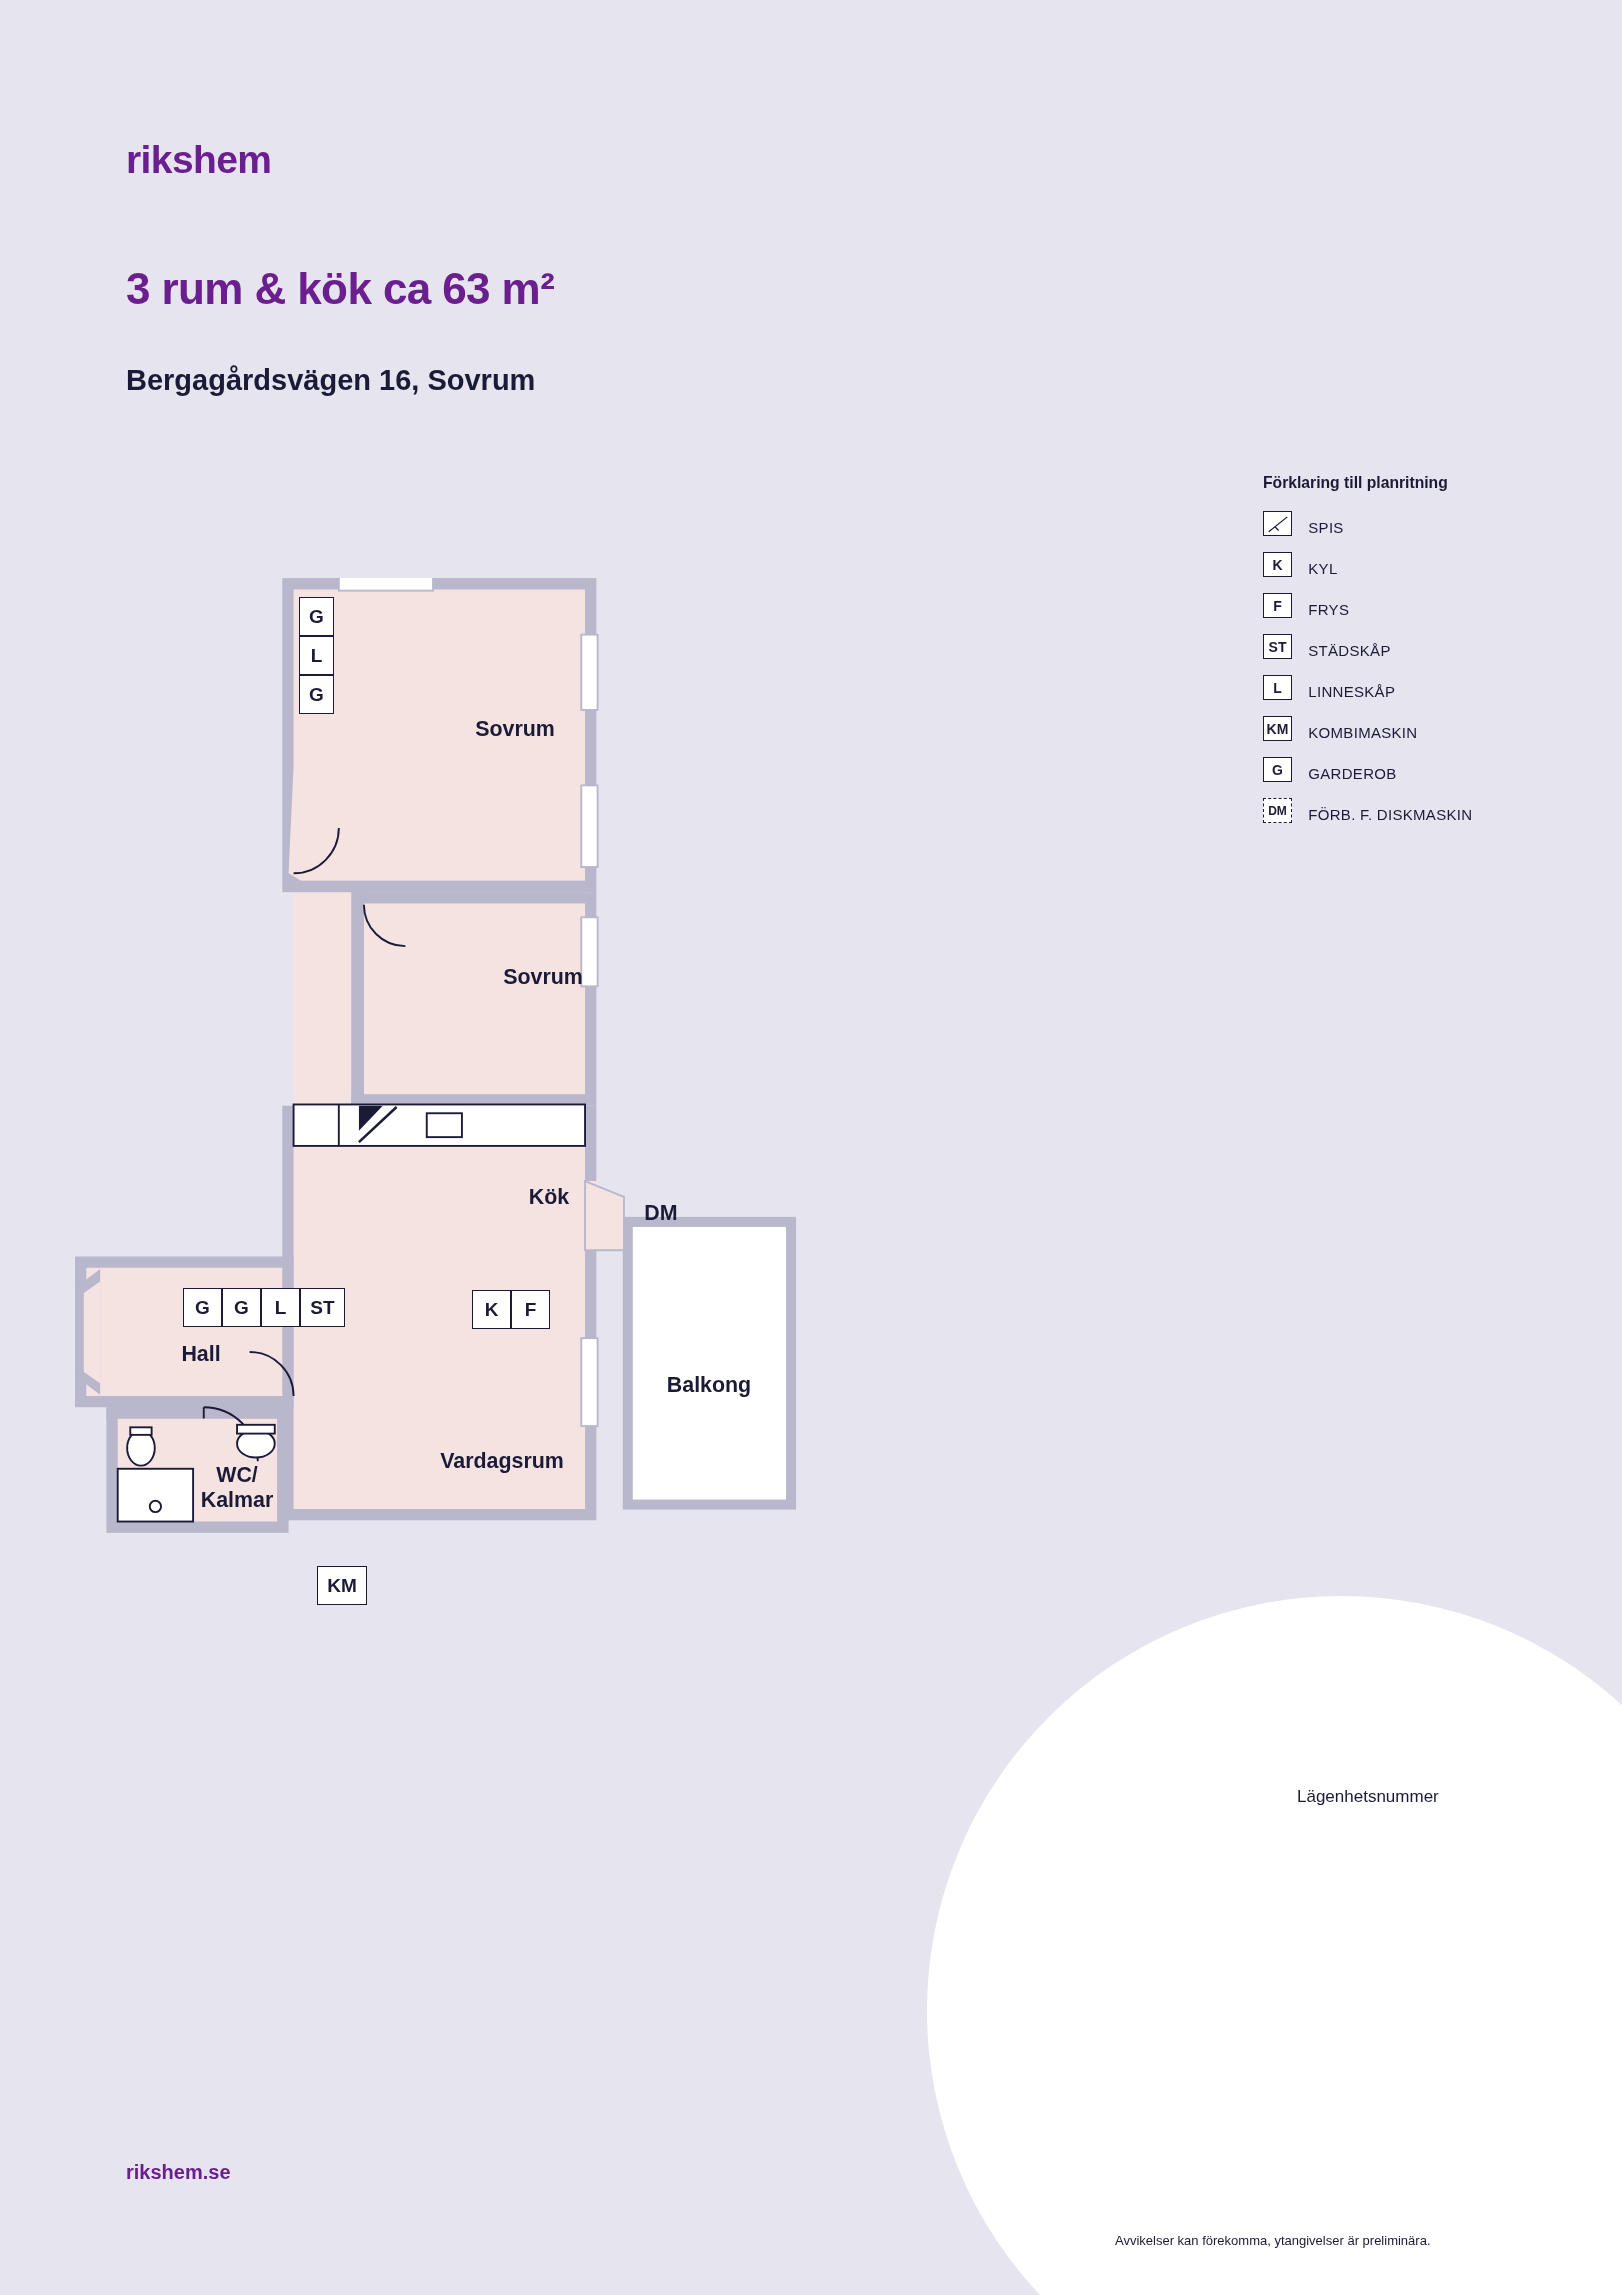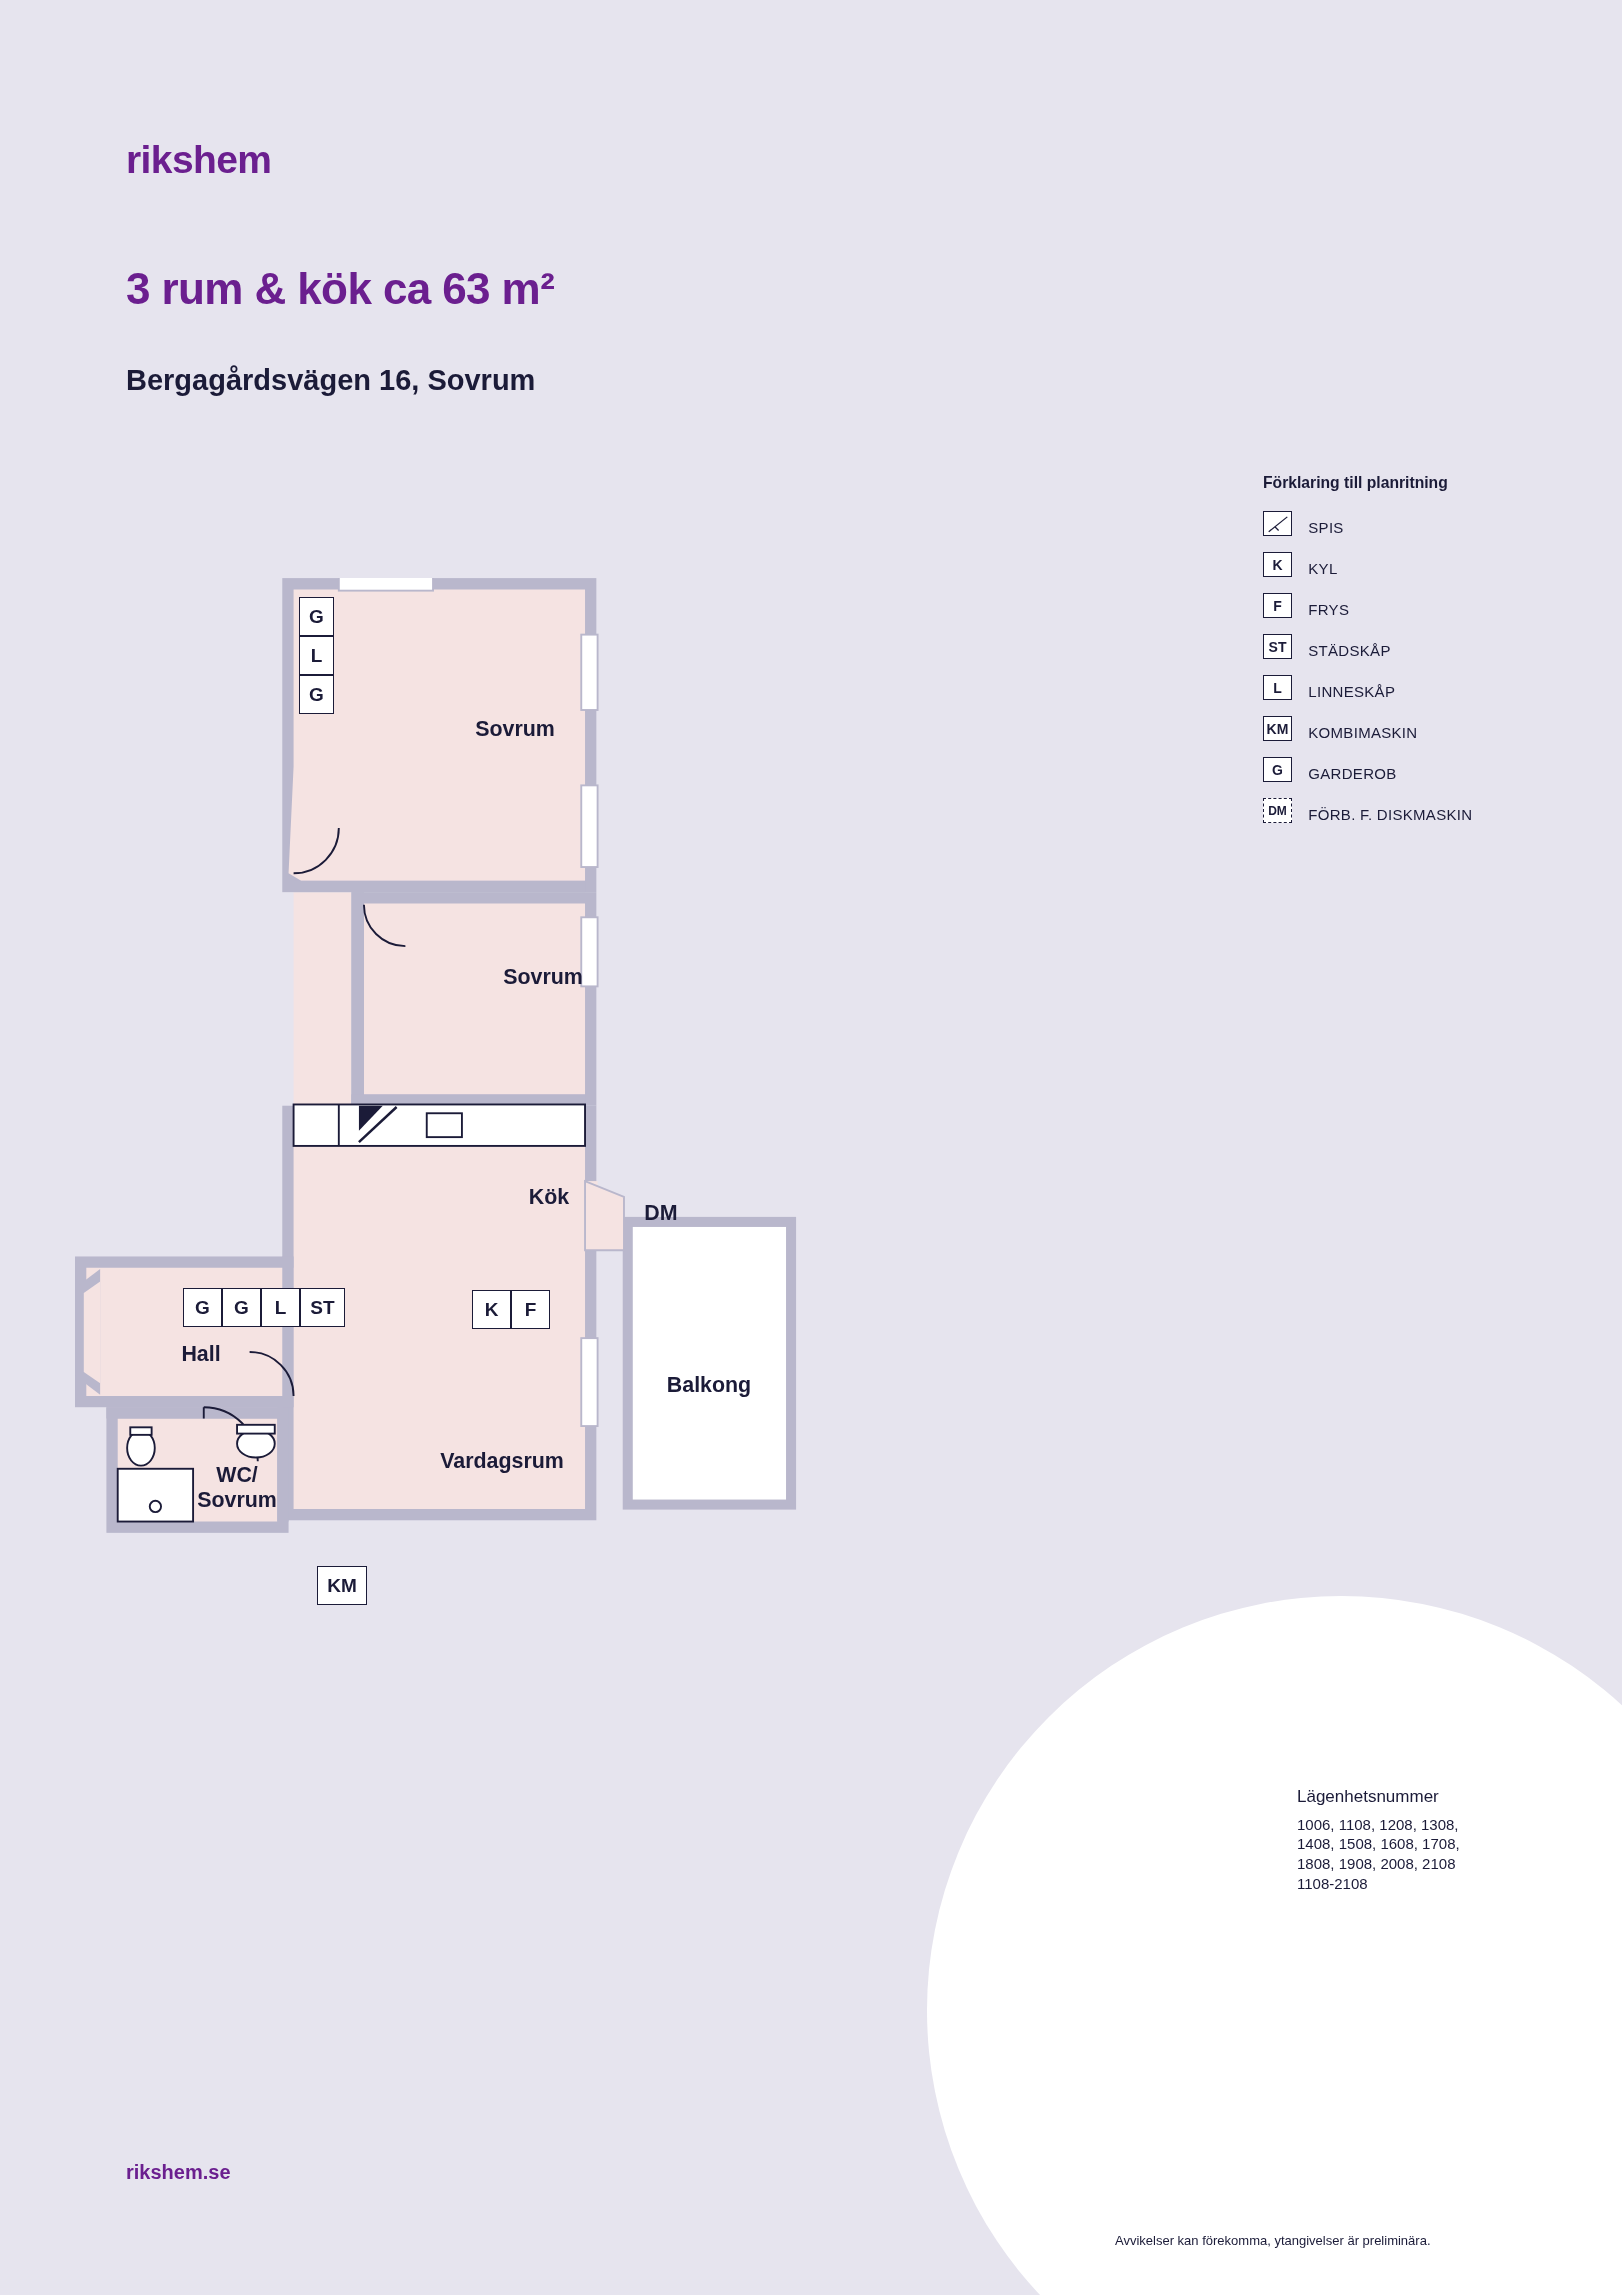--- a/index.html
+++ b/index.html
@@ -219,24 +219,20 @@
   </div>
 
   <div class="legend-row">
     <div class="legend-box dashed">DM</div>
     <div class="legend-label">FÖRB. F. DISKMASKIN</div>
   </div>
 </div>
 
 <div class="apt-block">
   <div class="apt-title">Lägenhetsnummer</div>
-  <div class="apt-numbers">1006, 1108, 1208, 1308,
-1408, 1508, 1608, 1708,
-1808, 1908, 2008, 2108
-1108-2108</div>
 </div>
 
 <div class="plan">
   <svg width="1005" height="1068" viewBox="0 0 1600 1700">
 
     <rect x="880" y="1025" width="260" height="450" fill="#ffffff" stroke="#b9b7cc" stroke-width="16"></rect>
 
     <rect x="330" y="0" width="500" height="500" fill="#b9b7cc"></rect>
 
     <rect x="440" y="500" width="390" height="340" fill="#b9b7cc"></rect>
@@ -305,21 +301,21 @@
     <ellipse cx="288" cy="1378" rx="30" ry="22" fill="#ffffff" stroke="#1b1b38" stroke-width="3"></ellipse>
     <rect x="258" y="1348" width="60" height="14" fill="#ffffff" stroke="#1b1b38" stroke-width="3"></rect>
   </svg>
 
   <div class="room-label" style="left:440px; top:151px;">Sovrum</div>
   <div class="room-label" style="left:468px; top:399px;">Sovrum</div>
   <div class="room-label" style="left:474px; top:619px;">Kök</div>
   <div class="room-label" style="left:126px; top:776px;">Hall</div>
   <div class="room-label" style="left:427px; top:883px;">Vardagsrum</div>
   <div class="room-label" style="left:162px; top:910px;">WC/
-Sovrum</div>
+Kalmar</div>
   <div class="room-label" style="left:634px; top:807px;">Balkong</div>
 
   <div class="cab" style="left:224px; top:19px; width:35px; height:39px;">G</div>
   <div class="cab" style="left:224px; top:58px; width:35px; height:39px;">L</div>
   <div class="cab" style="left:224px; top:97px; width:35px; height:39px;">G</div>
 
   <div class="cab" style="left:108px; top:710px; width:39px; height:39px;">G</div>
   <div class="cab" style="left:147px; top:710px; width:39px; height:39px;">G</div>
   <div class="cab" style="left:186px; top:710px; width:39px; height:39px;">L</div>
   <div class="cab" style="left:225px; top:710px; width:45px; height:39px;">ST</div>

